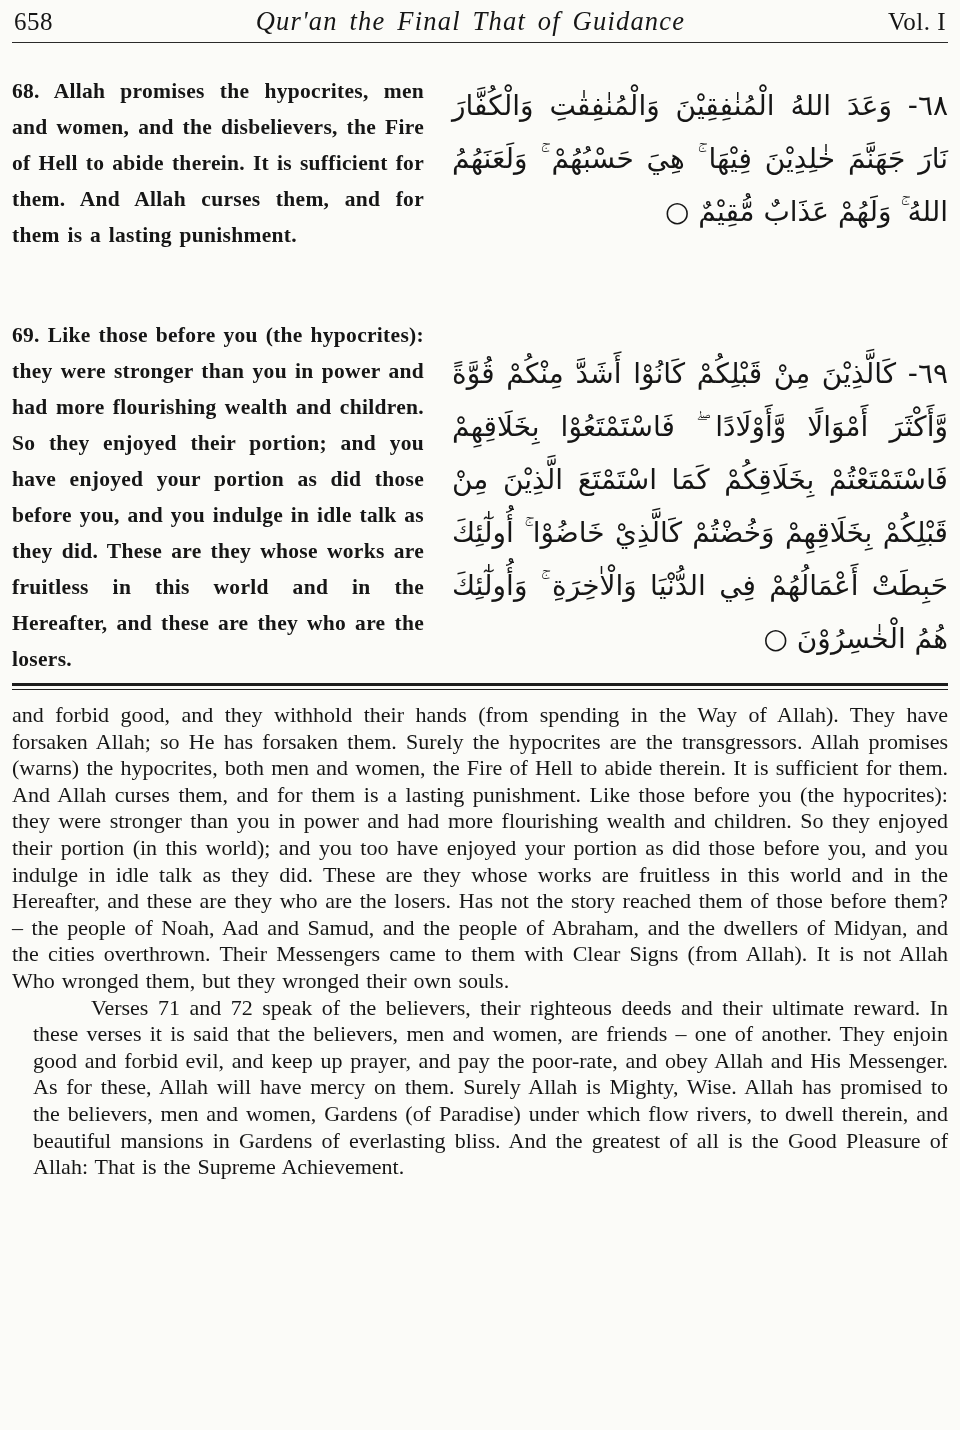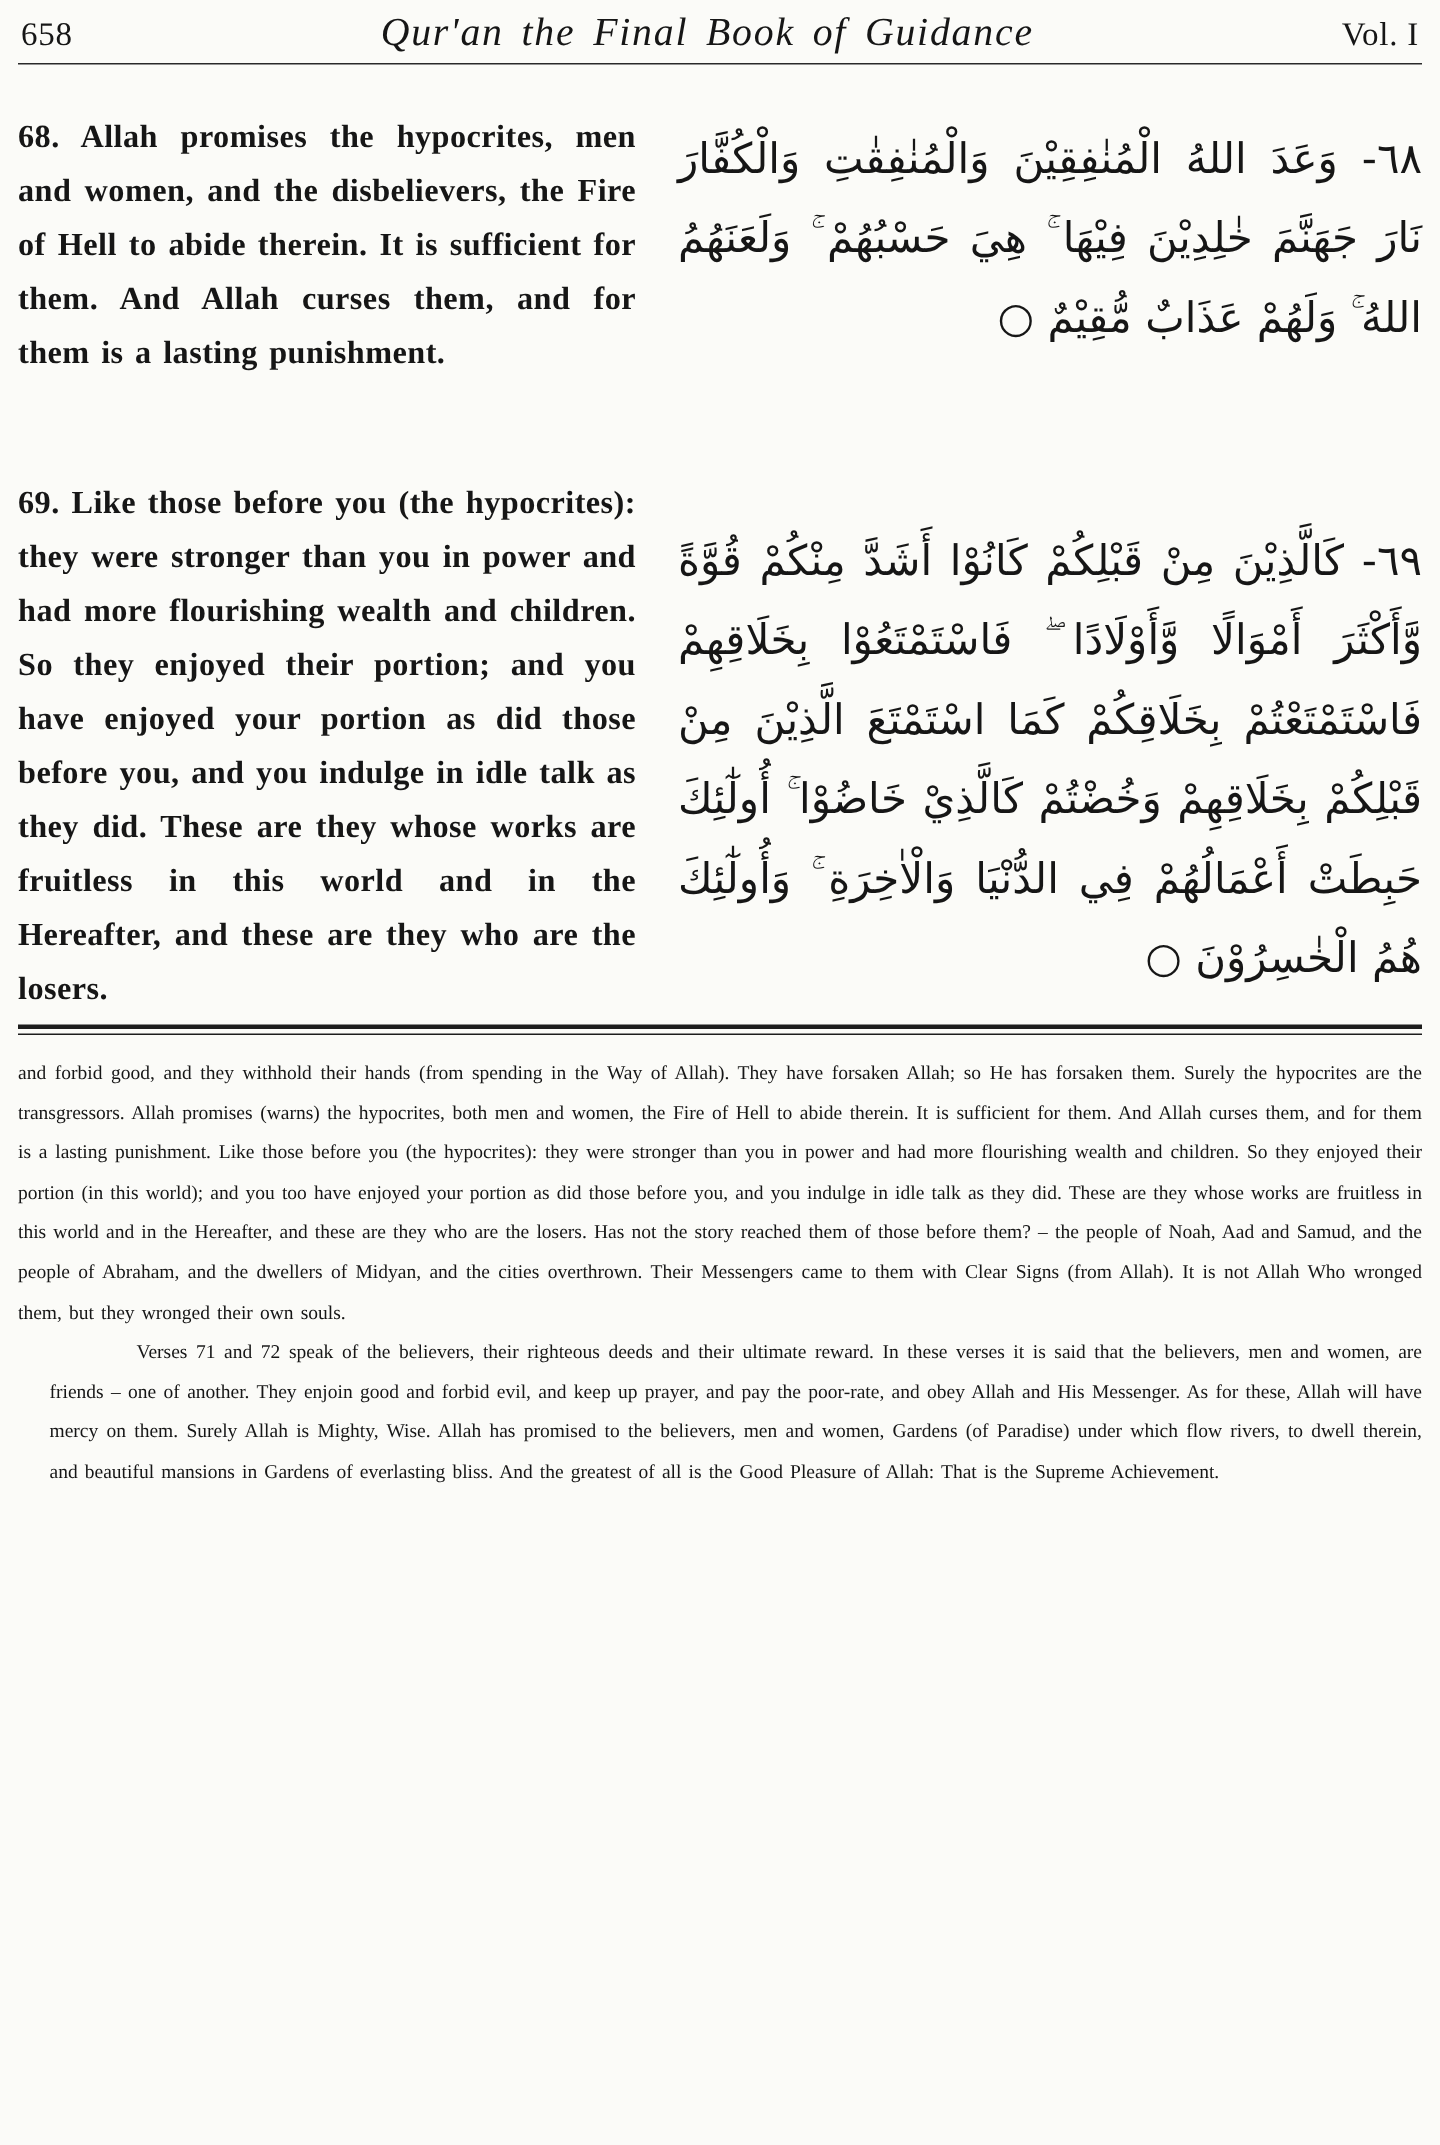--- a/index.html
+++ b/index.html
@@ -20,21 +20,21 @@
   
   .header {
     display: flex;
     justify-content: space-between;
     align-items: baseline;
     padding: 2px 2px 5px 2px;
     border-bottom: 1.5px solid #2a2a2a;
   }
   .header .page-num,
   .header .volume {
-    font-size: 22px;
+    font-size: 25px;
     letter-spacing: 0.5px;
   }
   .header .title {
     font-style: italic;
     font-size: 26.5px;
     letter-spacing: 1.2px;
     word-spacing: 4px;
   }
   
   .main {
@@ -67,36 +67,36 @@
   .verse-row.second .col-arabic { padding-top: 30px; }
   
   .separator {
     margin: 6px 0 12px 0;
     height: 7px;
     border-top: 3px solid #1d1d1d;
     border-bottom: 1.5px solid #1d1d1d;
   }
   
   .commentary {
-    font-size: 13px;
+    font-size: 22px;
     line-height: 26.6px;
     text-align: justify;
     word-spacing: 1.5px;
   }
   .commentary p { margin: 0; }
   .commentary p.indent { text-indent: 58px; margin-left: 21px; }
 </style>
 </head>
 <body>
 
 <div class="page">
 
   <header class="header">
     <span class="page-num">658</span>
-    <span class="title">Qur'an the Final Book of Guidance</span>
+    <span class="title">Qur'an the Final That of Guidance</span>
     <span class="volume">Vol. I</span>
   </header>
 
   <main class="main">
 
     <div class="verse-row first">
       <div class="col-english">68.  Allah promises the hypocrites, men and women, and the disbelievers, the Fire of Hell to abide therein. It is sufficient for them. And Allah curses them, and for them is a lasting punishment.</div>
       <div class="col-arabic" dir="rtl" lang="ar">٦٨- وَعَدَ اللهُ الْمُنٰفِقِيْنَ وَالْمُنٰفِقٰتِ وَالْكُفَّارَ نَارَ جَهَنَّمَ خٰلِدِيْنَ فِيْهَا ۚ هِيَ حَسْبُهُمْ ۚ وَلَعَنَهُمُ اللهُ ۚ وَلَهُمْ عَذَابٌ مُّقِيْمٌ ○</div>
     </div>
 

